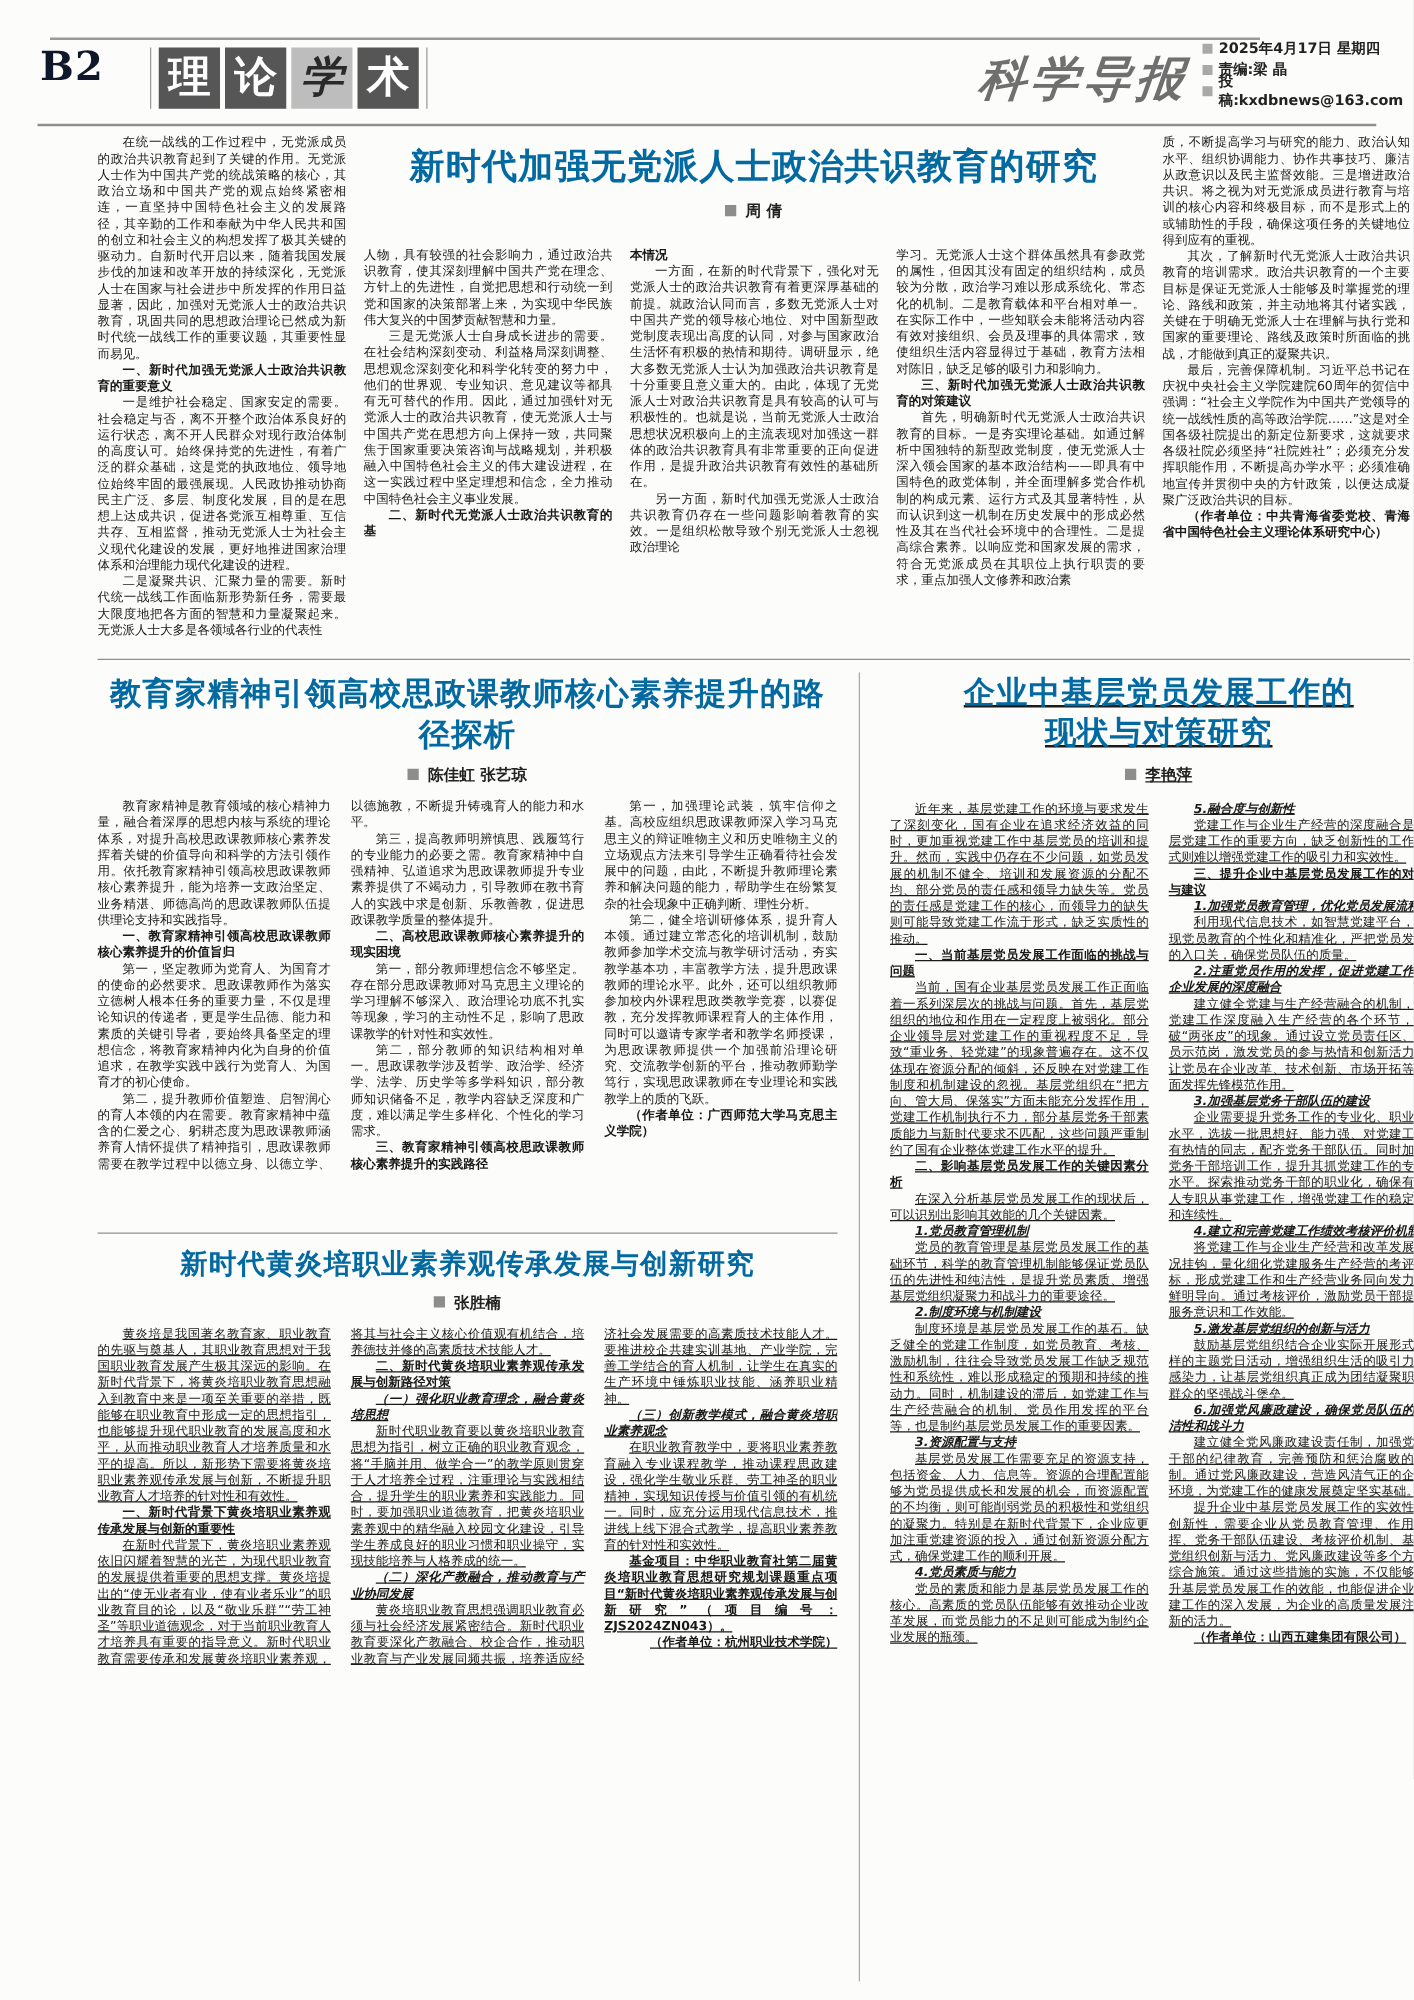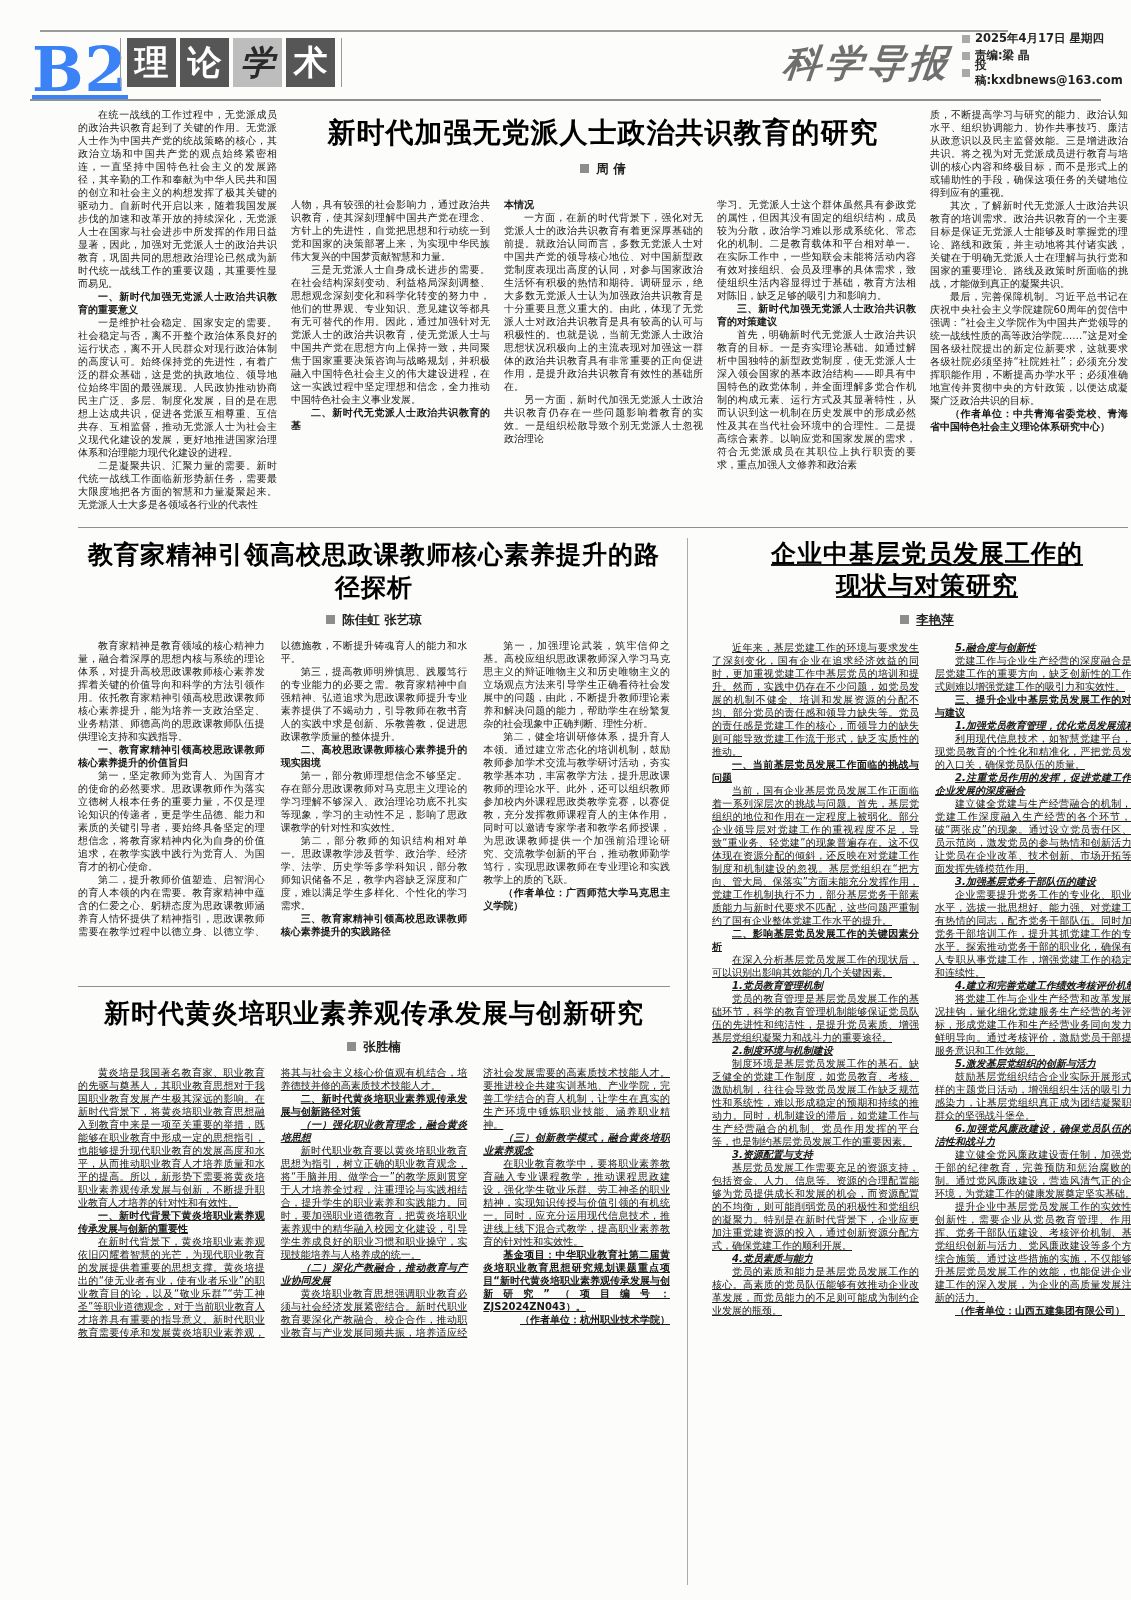--- a/index.html
+++ b/index.html
@@ -2,38 +2,38 @@
 <html><head>
 <meta charset="utf-8">
 <style>
   html,body{margin:0;padding:0;background:#d8d8d8;}
   .page{position:relative;width:1131px;height:1600px;background:#fcfcfb;margin:0 auto;
         font-family:"DejaVu Sans","Liberation Sans",sans-serif;color:#1b1b1b;overflow:hidden;}
 
   
   .topline{position:absolute;top:30px;left:40px;width:968px;height:2px;background:#9a9a9a;}
   .pagenum{position:absolute;left:32px;top:34px;font-family:"DejaVu Serif","Liberation Serif",serif;
-           font-weight:bold;font-size:61px;color:#3b82f6;letter-spacing:1px;text-decoration:underline;}
+           font-weight:bold;font-size:32px;color:#0f172a;letter-spacing:1px;}
   .secboxes{position:absolute;left:120px;top:38px;display:flex;gap:4px;align-items:flex-start;
             border-left:1px solid #9a9a9a;border-right:1px solid #9a9a9a;padding:0 6px;}
   .secbox{width:49px;height:49px;text-align:center;line-height:49px;font-size:34px;font-weight:bold;}
   .secbox.dark{background:#565656;color:#fff;}
   .secbox.light{background:#bdbdbd;color:#2a2a2a;font-family:"DejaVu Serif","Liberation Serif",serif;
                 font-style:italic;}
   .papername{position:absolute;left:782px;top:38px;width:170px;text-align:center;
              font-family:"DejaVu Serif","Liberation Serif",serif;font-style:italic;font-weight:bold;
              font-size:38px;color:#6f6f6f;letter-spacing:4px;transform:skewX(-6deg);}
   .mastinfo{position:absolute;left:962px;top:30px;font-size:11.5px;font-weight:bold;color:#222;}
   .mastinfo .row{display:flex;align-items:center;height:17px;}
   .isq{display:inline-block;width:8px;height:8px;background:#a9a9a9;margin-right:5px;flex:0 0 auto;}
   .headrule{position:absolute;top:99px;left:30px;width:1071px;height:2px;background:#8f8f8f;}
 
   
   .art{position:absolute;}
-  .h1{font-weight:bold;text-align:center;color:#000000;}
+  .h1{font-weight:bold;text-align:center;color:#0369a1;}
   .byline{text-align:center;font-size:12.5px;font-weight:bold;color:#222;}
   .bsq{display:inline-block;width:9px;height:9px;background:#8d8d8d;margin-right:7px;}
   .btxt{vertical-align:top;}
   .bodytxt{font-size:10px;line-height:13px;text-align:justify;color:#191919;overflow:hidden;}
   .bodytxt p{margin:0;text-indent:2em;}
   .bodytxt p.cont{text-indent:0;}
   .bodytxt p.sub{font-weight:bold;}
   .bodytxt p.subnum{font-weight:bold;font-style:italic;}
   .bodytxt p.author{font-weight:bold;}
   .bodytxt p.fund{font-weight:bold;}
@@ -51,21 +51,21 @@
   .hr2{position:absolute;top:986px;left:78px;width:592px;height:1px;background:#8f8f8f;}
 
   .a2 .h1{font-size:25px;letter-spacing:1px;}
   .a2 .byline{margin:8px 0 10px;}
   .a2 .bodytxt{column-count:3;column-gap:16px;height:372px;}
 
   .a3 .h1{font-size:25px;line-height:32px;letter-spacing:1px;}
   .a3 .byline{margin:10px 0 12px;}
   .a3 .bodytxt{column-count:2;column-gap:16px;height:905px;}
 
-  .a4 .h1{font-size:26px;letter-spacing:1px;}
+  .a4 .h1{font-size:22px;letter-spacing:1px;}
   .a4 .byline{margin:8px 0 10px;}
   .a4 .bodytxt{column-count:3;column-gap:16px;height:500px;text-decoration:underline;}
 </style>
 </head>
 <body>
 
 <div class="page">
 
   <div class="topline"></div>
   <div class="pagenum">B2</div>

